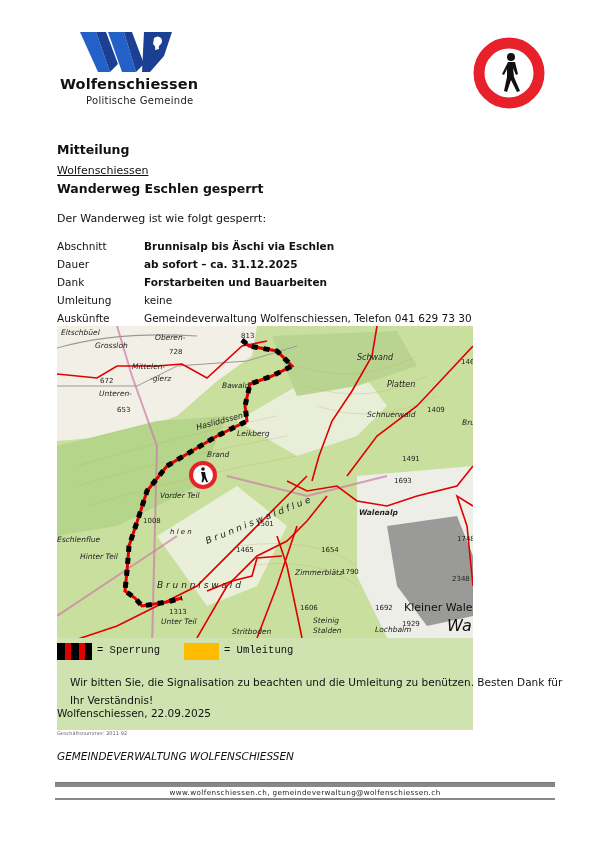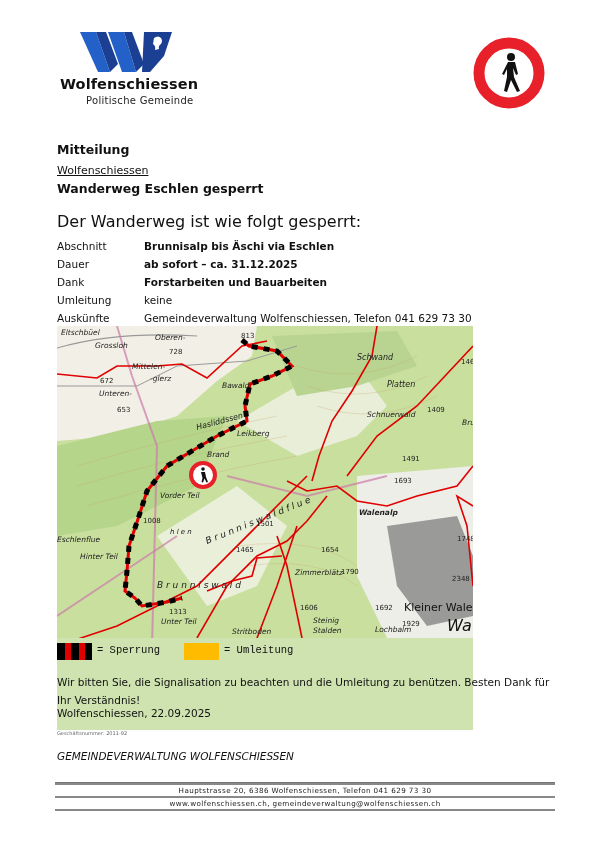--- a/index.html
+++ b/index.html
@@ -10,38 +10,38 @@
   .logo { left: 60px; top: 32px; width: 150px; height: 80px; }
   .logo-w { left: 20px; top: 0; width: 92px; height: 40px; }
   .logo-name { position: absolute; left: 0; top: 44px; font-family: "DejaVu Sans", sans-serif; font-weight: bold; font-size: 14.5px; color: #111; white-space: nowrap; letter-spacing: 0.1px; }
   .logo-sub { position: absolute; left: 26px; top: 63px; font-size: 10px; color: #222; white-space: nowrap; letter-spacing: 0.3px; }
 
   .sign-big { left: 473px; top: 37px; width: 72px; height: 72px; }
 
   .h-mitteilung { left: 57px; top: 142px; font-size: 12.5px; font-weight: bold; }
   .h-place { left: 57px; top: 164px; font-size: 11px; text-decoration: underline; }
   .h-title { left: 57px; top: 181px; font-size: 12.5px; font-weight: bold; }
-  .intro { left: 57px; top: 212px; font-size: 16px; }
+  .intro { left: 57px; top: 212px; font-size: 11px; }
 
   .info { left: 57px; top: 240px; font-size: 10.5px; }
   .info-row { position: relative; height: 18px; white-space: nowrap; }
   .info-label { position: absolute; left: 0; top: 0; }
   .info-value { position: absolute; left: 87px; top: 0; }
   .info-value.bold { font-weight: bold; }
 
   .map { left: 57px; top: 326px; width: 416px; height: 404px; overflow: hidden; background: #cfe3b0; }
   .map svg { display: block; }
 
   .legend { left: 57px; top: 640px; height: 20px; width: 400px; font-family: Liberation Mono, monospace; }
   .leg-swatch-closed { position: absolute; left: 0; top: 3px; width: 35px; height: 17px; background: repeating-linear-gradient(90deg, #000 0 8px, #e00000 8px 14px); }
   .leg-text-closed { position: absolute; left: 40px; top: 4px; font-size: 10.5px; }
   .leg-swatch-detour { position: absolute; left: 127px; top: 3px; width: 35px; height: 17px; background: #ffbb00; }
   .leg-text-detour { position: absolute; left: 167px; top: 4px; font-size: 10.5px; }
 
-  .closing { left: 57px; top: 673px; width: 500px; font-size: 10.5px; line-height: 18px; }
+  .closing { left: 70px; top: 673px; width: 500px; font-size: 10.5px; line-height: 18px; }
   .dated { left: 57px; top: 707px; font-size: 10.5px; }
   .ref { left: 57px; top: 730px; font-size: 5px; color: #666; }
   .signature { left: 57px; top: 750px; font-size: 10.5px; font-style: italic; }
 
   .footer { left: 55px; top: 782px; width: 500px; }
   .fline { height: 1px; background: #777; }
   .fline.thick { height: 2px; background: #888; }
   .ftitle { text-align: center; font-size: 9px; font-weight: bold; letter-spacing: 4px; height: 13px; line-height: 13px; }
   .fsub { text-align: center; font-size: 7.2px; height: 11px; line-height: 11px; letter-spacing: 0.4px; color: #222; }
 </style>
@@ -211,17 +211,16 @@
 </div>
 
 <div class="abs closing">Wir bitten Sie, die Signalisation zu beachten und die Umleitung zu benützen. Besten Dank für Ihr Verständnis!</div>
 <div class="abs dated">Wolfenschiessen, 22.09.2025</div>
 <div class="abs ref">Geschäftsnummer: 2011-92</div>
 <div class="abs signature">GEMEINDEVERWALTUNG WOLFENSCHIESSEN</div>
 
 <div class="abs footer">
   <div class="fline"></div>
   <div class="fline thick"></div>
-  <div class="fsub">Hauptstrasse 20, 6386 Wolfenschiessen, Telefon 041 629 73 30</div>
   <div class="fline thick"></div>
   <div class="fsub">www.wolfenschiessen.ch, gemeindeverwaltung@wolfenschiessen.ch</div>
   <div class="fline thick"></div>
 </div>
 
 </body></html>

